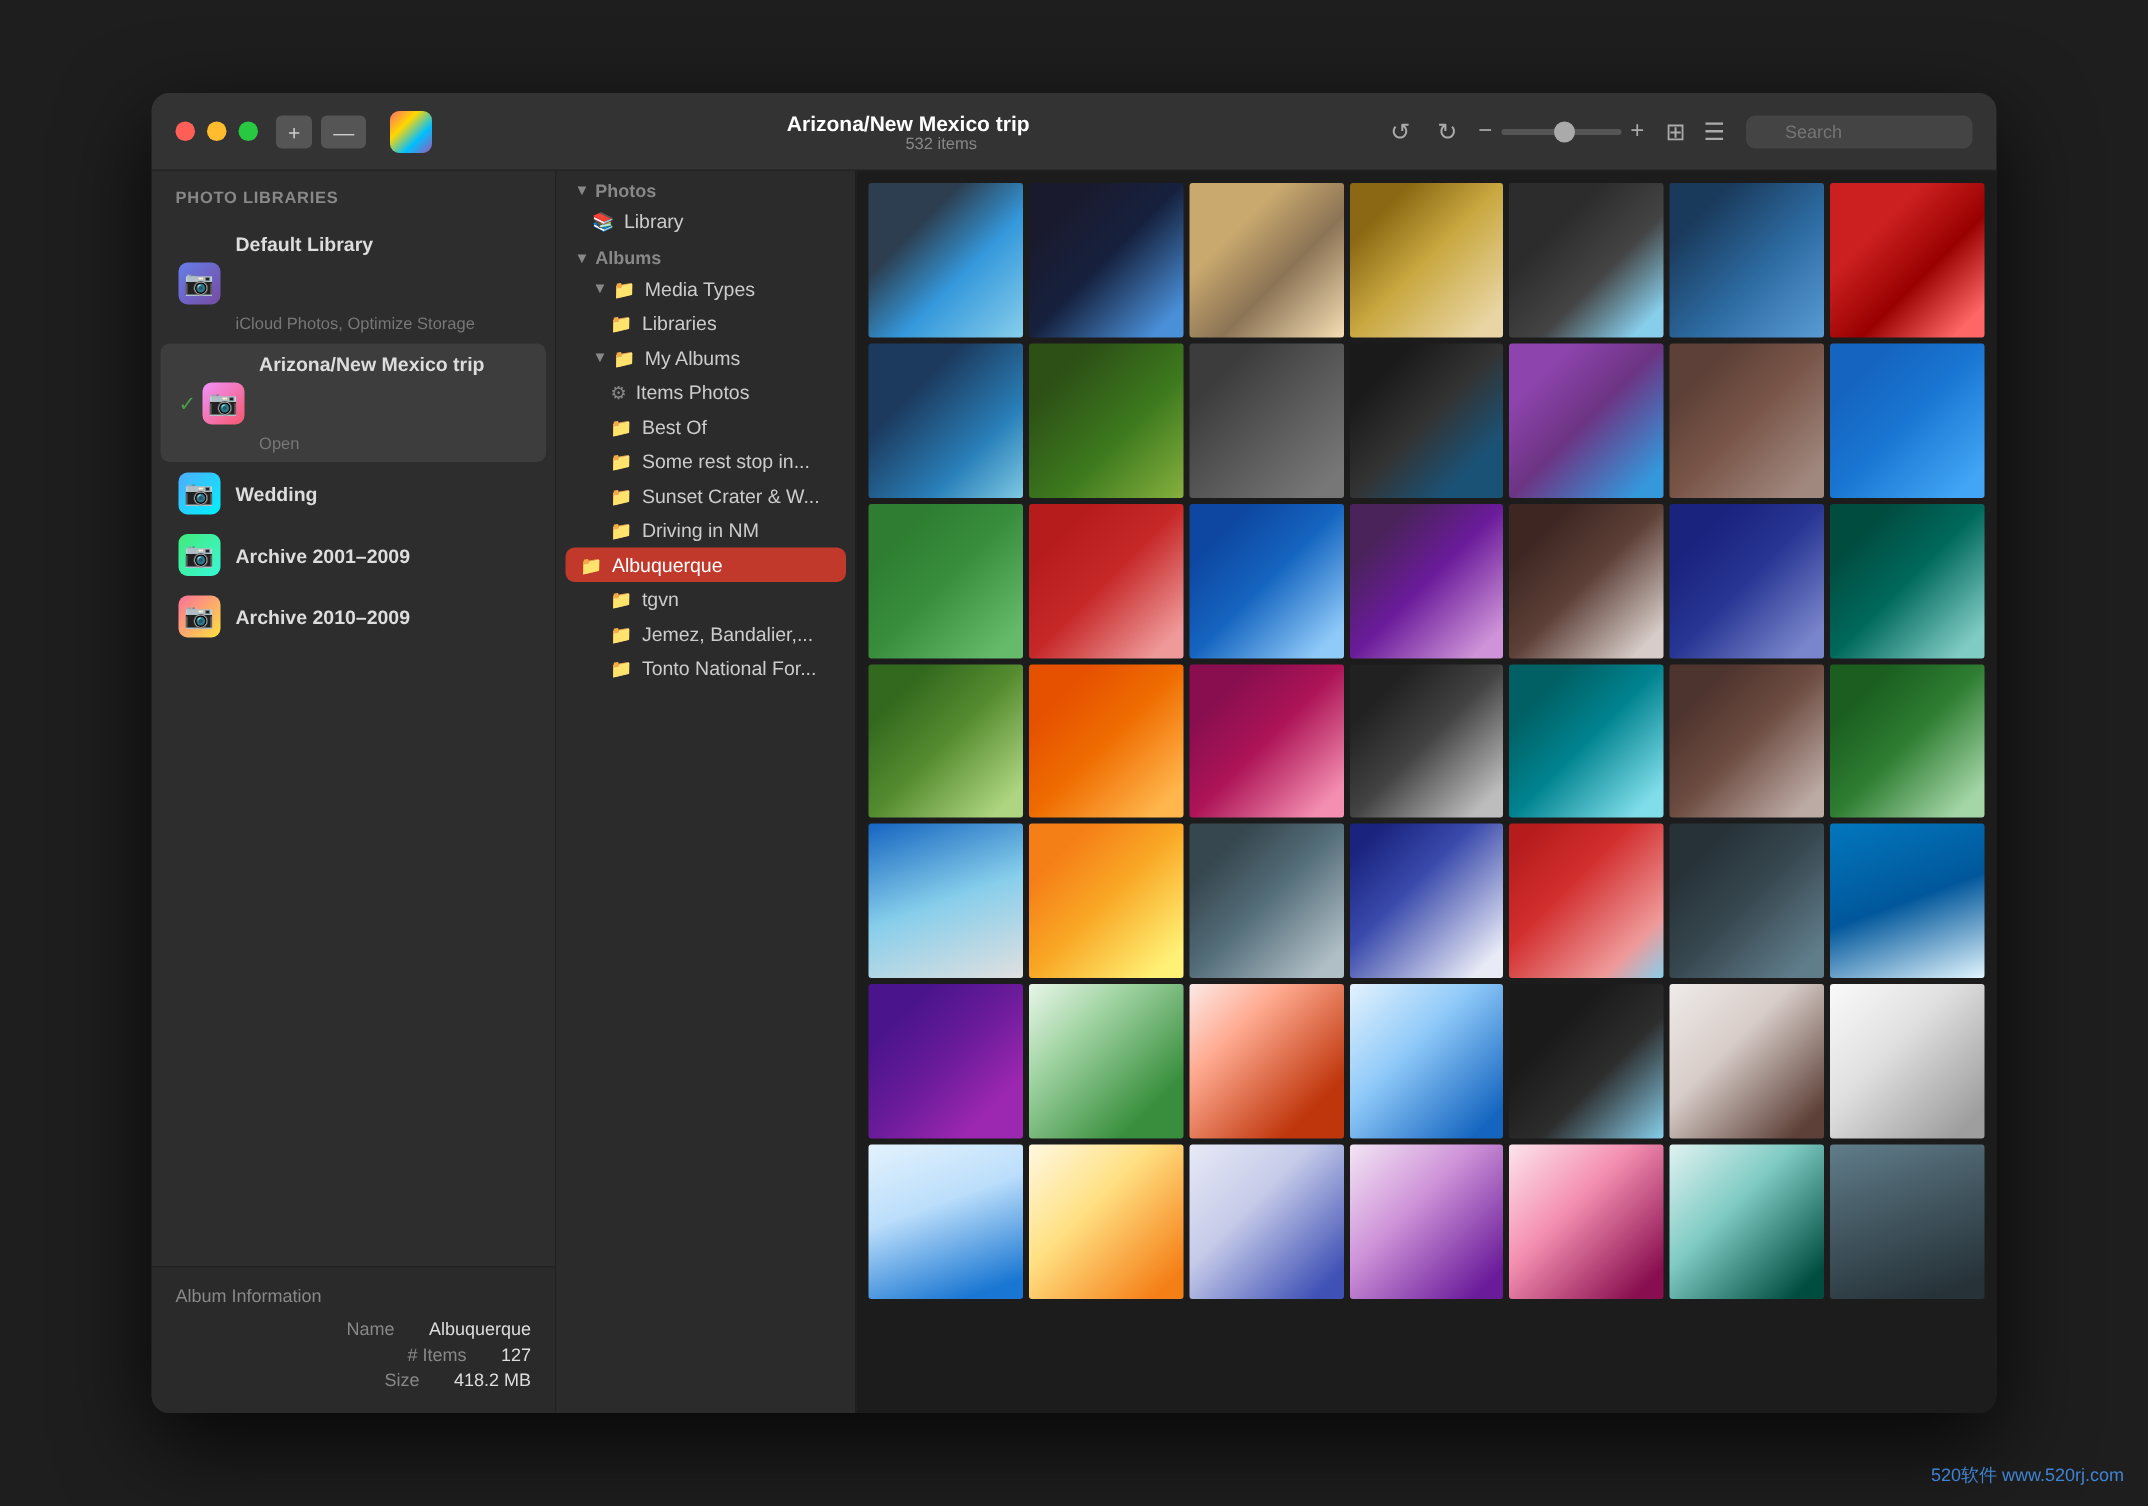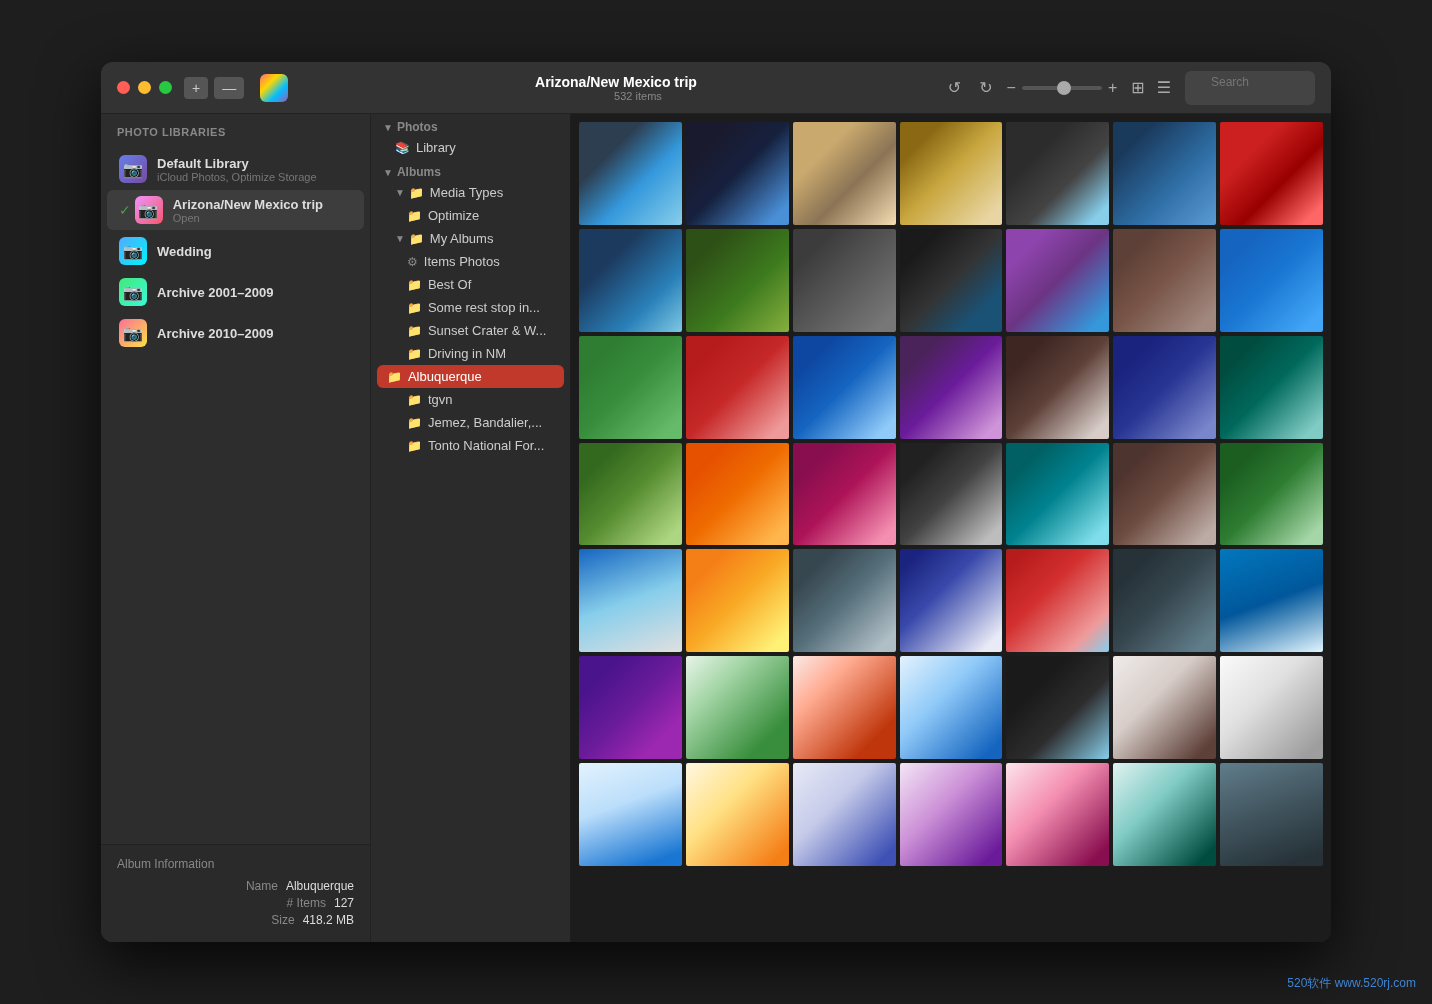--- a/index.html
+++ b/index.html
@@ -122,24 +122,24 @@
       left: 35px;
     }
     .view-btns {
       display: flex;
       gap: 4px;
     }
     .search-box {
       background: #444;
       border: none;
       border-radius: 6px;
-      padding: 4px 8px 16px 26px;
+      padding: 4px 8px 4px 26px;
       color: #ccc;
       font-size: 12px;
-      width: 130px;
+      width: 151px;
       position: relative;
     }
     .search-wrap {
       position: relative;
       display: flex;
       align-items: center;
     }
     .search-icon-inner {
       position: absolute;
       left: 8px;
@@ -212,20 +212,21 @@
     }
     .lib-text { flex: 1; }
     .lib-name {
       font-size: 13px;
       color: #ddd;
       font-weight: 700;
     }
     .lib-sub {
       font-size: 11px;
       color: #777;
+      margin-top: 40px;
     }
     .lib-check {
       color: #4a9d4a;
       font-size: 14px;
       margin-right: 4px;
     }
     .sidebar-bottom {
       border-top: 1px solid #222;
       padding: 12px 16px;
       background: #2a2a2a;
@@ -233,20 +234,21 @@
     .album-info-title {
       font-size: 12px;
       color: #888;
       margin-bottom: 8px;
     }
     .album-info-row {
       display: flex;
       justify-content: flex-end;
       margin-bottom: 3px;
       font-size: 12px;
+      gap: 15px;
     }
     .info-label {
       color: #888;
       margin-right: 8px;
       text-align: right;
       width: 60px;
     }
     .info-value {
       color: #ddd;
       font-weight: 500;
@@ -507,21 +509,21 @@
       </div>
 
       <div class="tree-item tree-indent-1">
         <span class="tree-chevron">▼</span>
         <span class="tree-icon">📁</span>
         <span>Media Types</span>
       </div>
 
       <div class="tree-item tree-indent-2">
         <span class="tree-icon">📁</span>
-        <span>Optimize</span>
+        <span>Libraries</span>
       </div>
 
       <div class="tree-item tree-indent-1">
         <span class="tree-chevron">▼</span>
         <span class="tree-icon">📁</span>
         <span>My Albums</span>
       </div>
 
       <div class="tree-item tree-indent-2">
         <span class="tree-icon">⚙</span>

